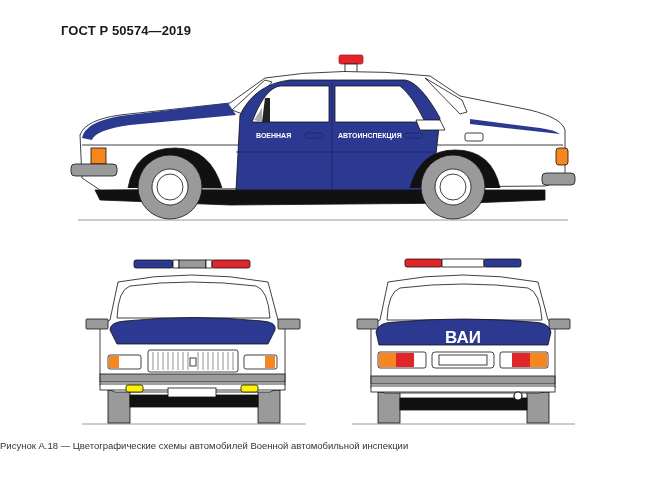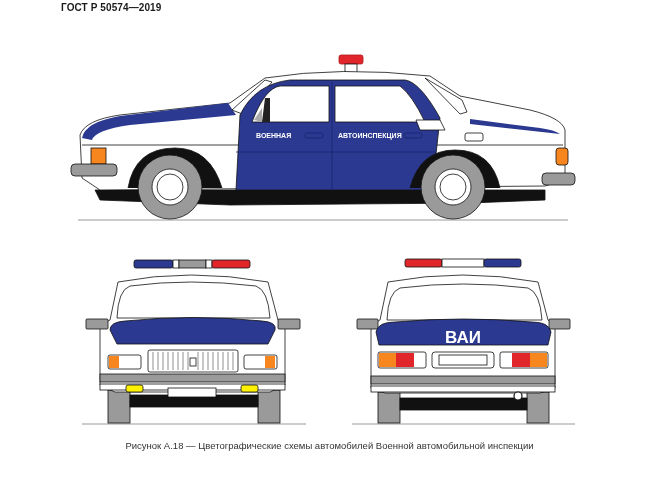--- a/index.html
+++ b/index.html
@@ -1,19 +1,19 @@
 <!DOCTYPE html>
 <html><head>
 <meta charset="utf-8">
 <style>
   html, body { margin:0; padding:0; background:#ffffff; }
   body { width:659px; height:492px; position:relative; overflow:hidden; font-family:"Liberation Sans", sans-serif; }
-  .doc-header { position:absolute; left:61px; top:2px; font-size:10px; font-weight:bold; color:#1a1a1a; letter-spacing:0.1px; }
+  .doc-header { position:absolute; left:61px; top:23px; font-size:13px; font-weight:bold; color:#1a1a1a; letter-spacing:0.1px; }
   .figure { position:absolute; left:0; top:0; }
-  .caption { position:absolute; left:0; width:659px; top:440px; text-align:center; font-size:9.5px; color:#333; }
+  .caption { position:absolute; left:0; width:659px; top:440px; font-size:9.5px; color:#333; }
   svg text { font-family:"Liberation Sans", sans-serif; }
 </style>
 </head>
 <body>
 
 <div class="doc-header">ГОСТ Р 50574—2019</div>
 
 <svg class="figure" width="659" height="492" viewBox="0 0 659 492" xmlns="http://www.w3.org/2000/svg">
 
   <g stroke="#111" stroke-width="0.8">

